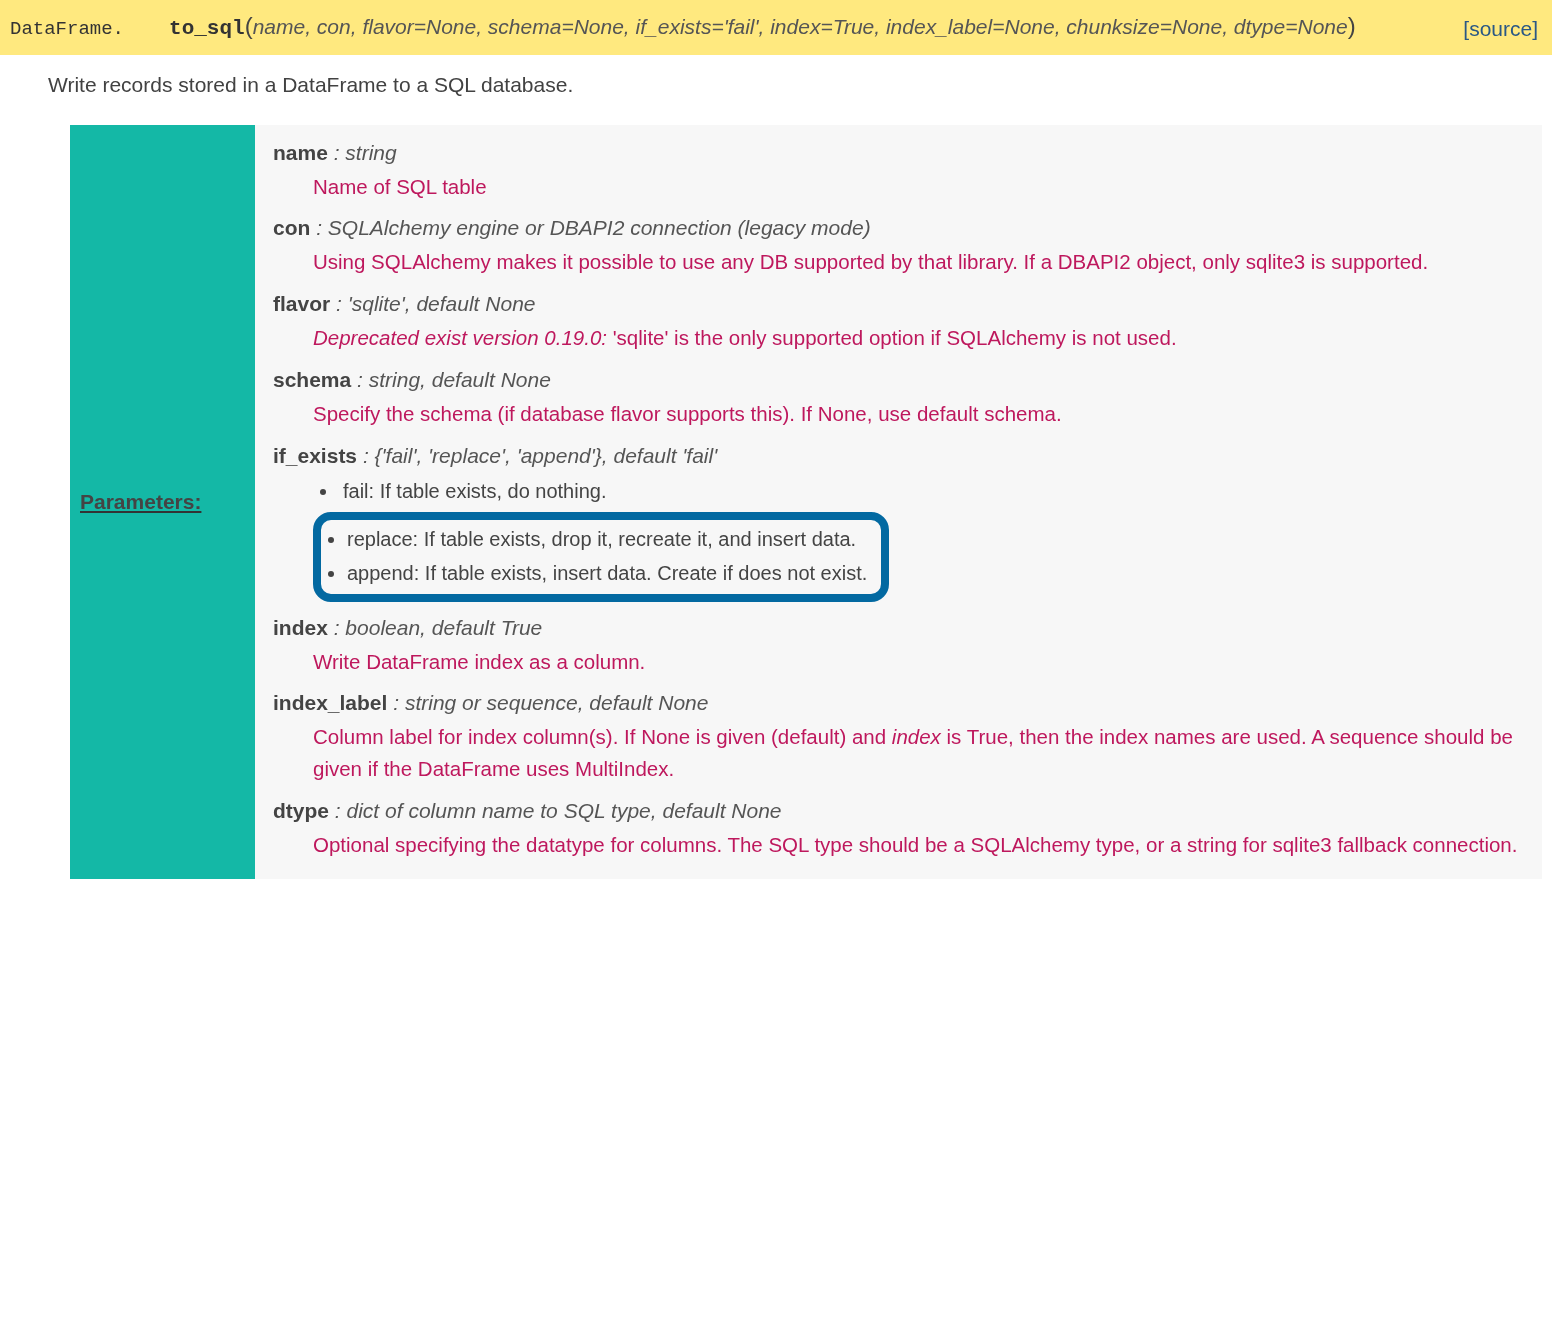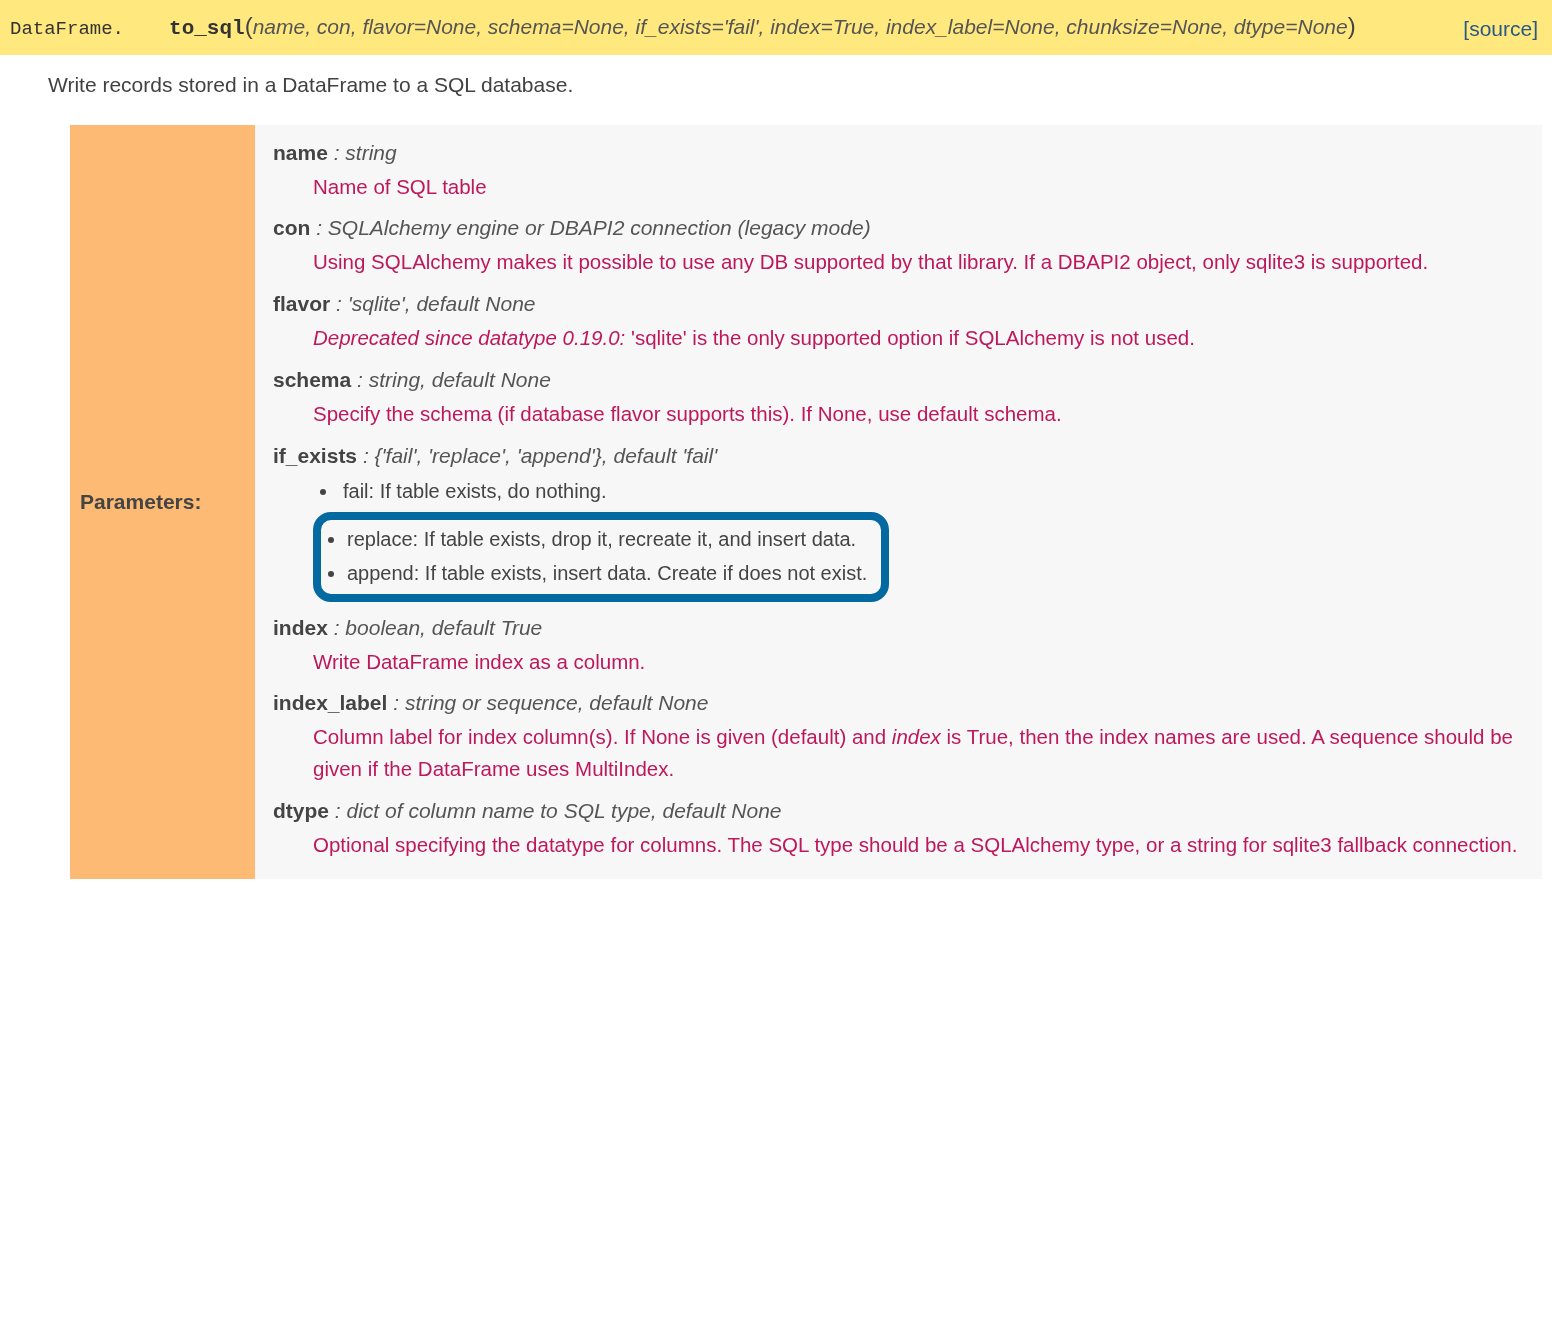--- a/index.html
+++ b/index.html
@@ -49,25 +49,26 @@
     padding: 18px 10px 28px 48px;
     color: #424242;
     font-size: 21px;
   }
   .params-outer {
     margin-left: 70px;
     display: flex;
     margin-right: 10px;
   }
   .param-label-cell {
-    background: #fdba74;
+    background: #14b8a6;
     min-width: 165px;
     padding: 16px 10px;
     display: flex;
     align-items: center;
+    text-decoration: underline;
   }
   .param-label {
     font-weight: bold;
     color: #444;
     font-size: 21px;
   }
   .params-body {
     background: #f7f7f7;
     flex: 1;
     padding: 16px 18px 18px 18px;
@@ -141,21 +142,21 @@
     </div>
 
     <div class="param-block">
       <span class="param-name">con</span><span class="param-type"> : SQLAlchemy engine or DBAPI2 connection (legacy mode)</span>
       <div class="param-desc">Using SQLAlchemy makes it possible to use any DB supported by that library. If a DBAPI2 object, only sqlite3 is supported.</div>
     </div>
 
     <div class="param-block">
       <span class="param-name">flavor</span><span class="param-type"> : 'sqlite', default None</span>
       <div class="param-desc">
-        <span class="deprecated-ver">Deprecated since datatype 0.19.0: </span><span>'sqlite' is the only supported option if SQLAlchemy is not used.</span>
+        <span class="deprecated-ver">Deprecated exist version 0.19.0: </span><span>'sqlite' is the only supported option if SQLAlchemy is not used.</span>
       </div>
     </div>
 
     <div class="param-block">
       <span class="param-name">schema</span><span class="param-type"> : string, default None</span>
       <div class="param-desc">Specify the schema (if database flavor supports this). If None, use default schema.</div>
     </div>
 
     <div class="param-block">
       <span class="param-name">if_exists</span><span class="param-type"> : {'fail', 'replace', 'append'}, default 'fail'</span>

